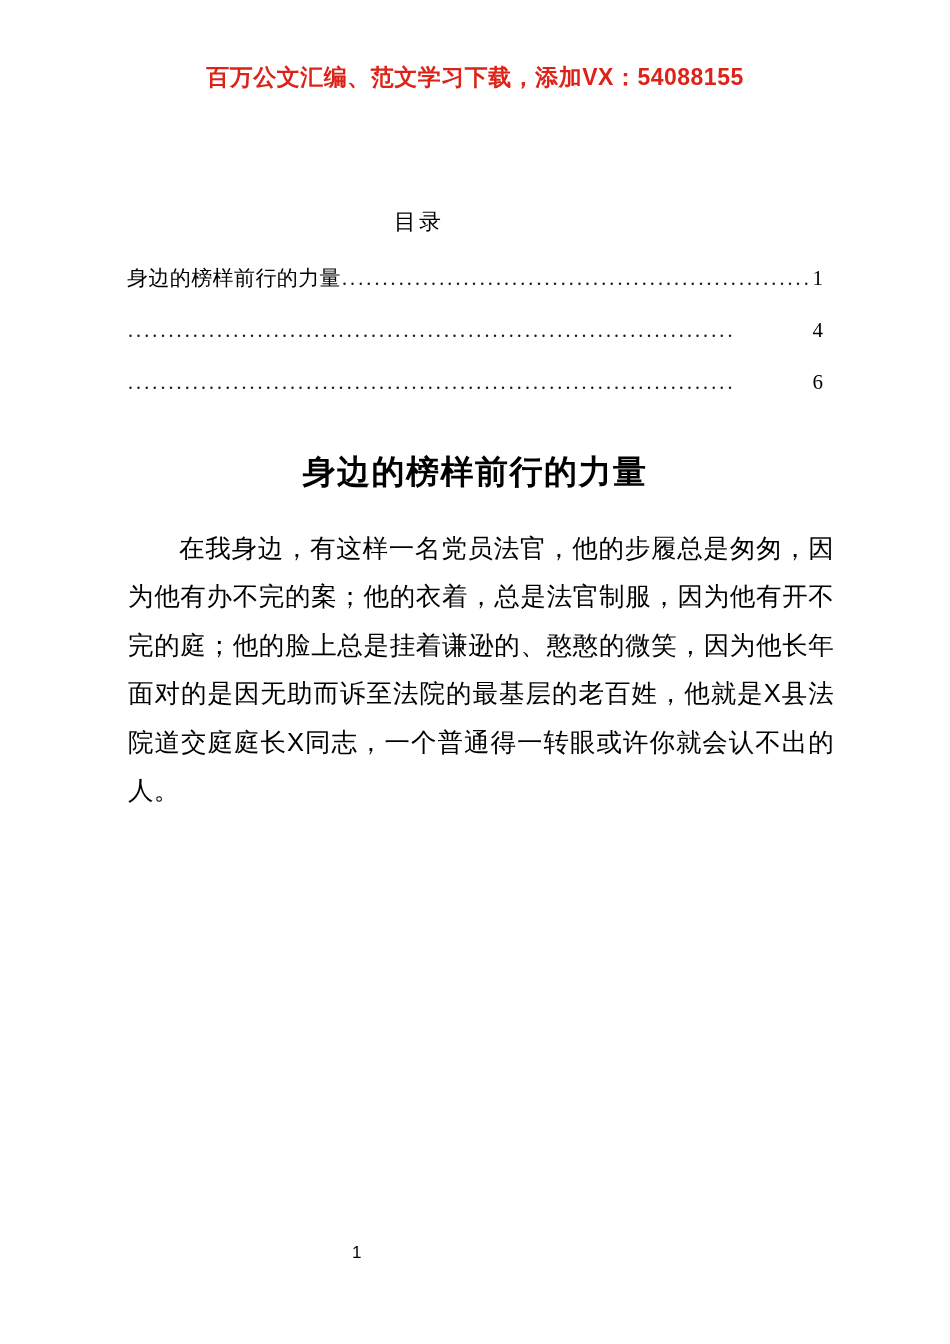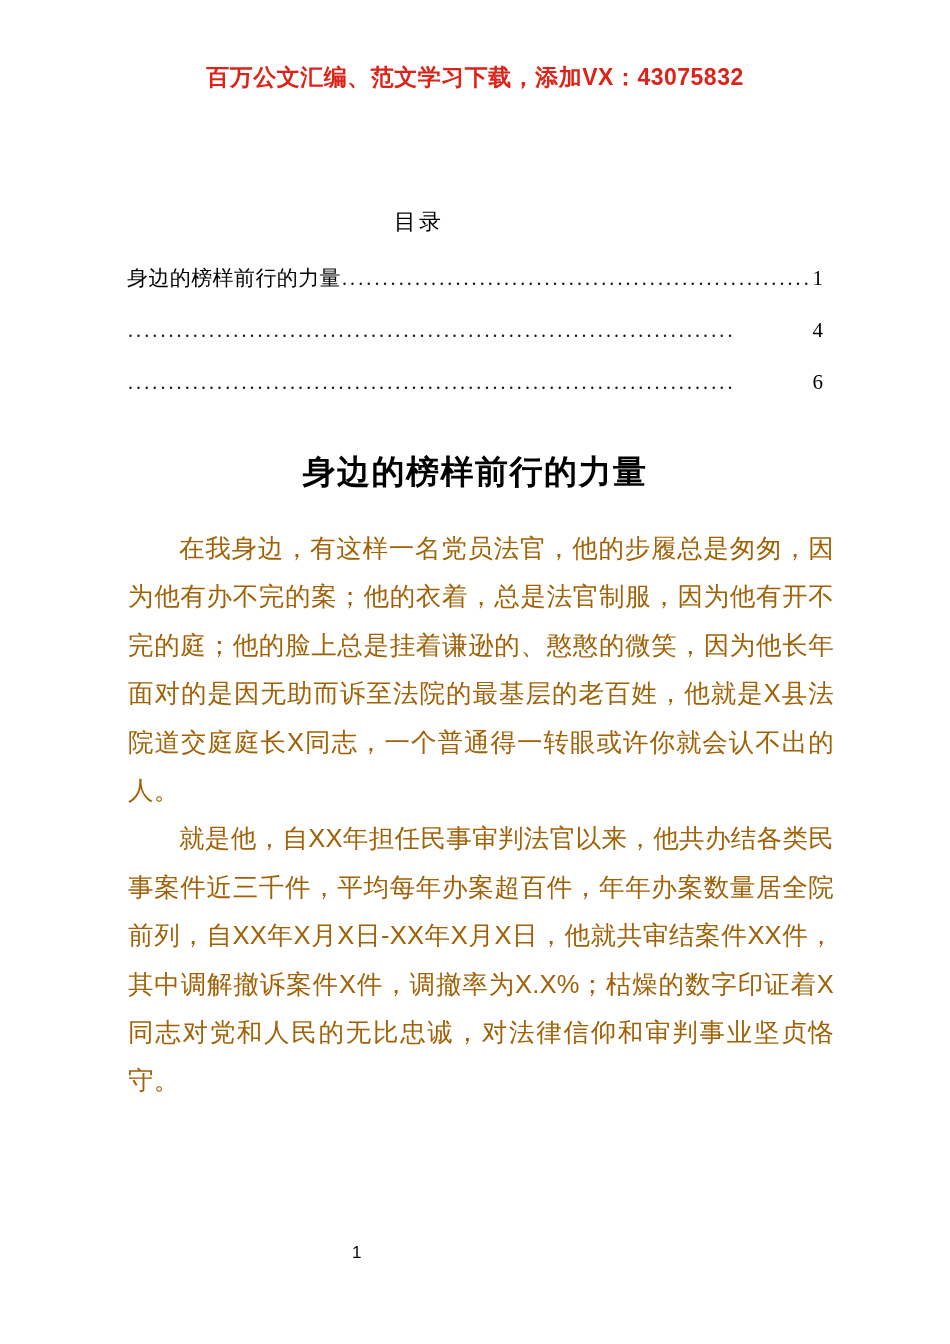--- a/index.html
+++ b/index.html
@@ -102,21 +102,21 @@
     position: absolute;
     top: 524px;
     left: 128px;
     width: 706px;
   }
 
   .body-paragraph {
     font-family: "Liberation Sans", "DejaVu Sans", sans-serif;
     font-size: 25.5px;
     line-height: 48.4px;
-    color: #a16207;
+    color: #000000;
     text-align: justify;
     text-justify: inter-ideograph;
     text-indent: 51px;
     margin: 0;
     letter-spacing: 0.15px;
   }
 
   
   .page-number {
     position: absolute;
@@ -125,21 +125,21 @@
     font-family: "Liberation Sans", "DejaVu Sans", sans-serif;
     font-size: 17px;
     color: #000000;
   }
 </style>
 </head>
 <body>
 
 <div class="page">
 
-  <div class="promo-banner" style="color: rgb(221, 35, 24);">百万公文汇编、范文学习下载，添加VX：43075832</div>
+  <div class="promo-banner" style="color: rgb(221, 35, 24);">百万公文汇编、范文学习下载，添加VX：54088155</div>
 
   <div class="toc-heading">目录</div>
 
   <div class="toc-list">
 
     <div class="toc-entry">
       <span class="toc-title">身边的榜样前行的力量</span>
       <span class="toc-leader">...........................................................................</span>
       <span class="toc-page">1</span>
     </div>
@@ -153,18 +153,17 @@
       <span class="toc-leader">...........................................................................</span>
       <span class="toc-page">6</span>
     </div>
 
   </div>
 
   <h1 class="article-title">身边的榜样前行的力量</h1>
 
   <div class="body-copy">
     <p class="body-paragraph">在我身边，有这样一名党员法官，他的步履总是匆匆，因为他有办不完的案；他的衣着，总是法官制服，因为他有开不完的庭；他的脸上总是挂着谦逊的、憨憨的微笑，因为他长年面对的是因无助而诉至法院的最基层的老百姓，他就是X县法院道交庭庭长X同志，一个普通得一转眼或许你就会认不出的人。</p>
-    <p class="body-paragraph">就是他，自XX年担任民事审判法官以来，他共办结各类民事案件近三千件，平均每年办案超百件，年年办案数量居全院前列，自XX年X月X日-XX年X月X日，他就共审结案件XX件，其中调解撤诉案件X件，调撤率为X.X%；枯燥的数字印证着X同志对党和人民的无比忠诚，对法律信仰和审判事业坚贞恪守。</p>
   </div>
 
   <div class="page-number">1</div>
 
 </div>
 
 </body></html>

